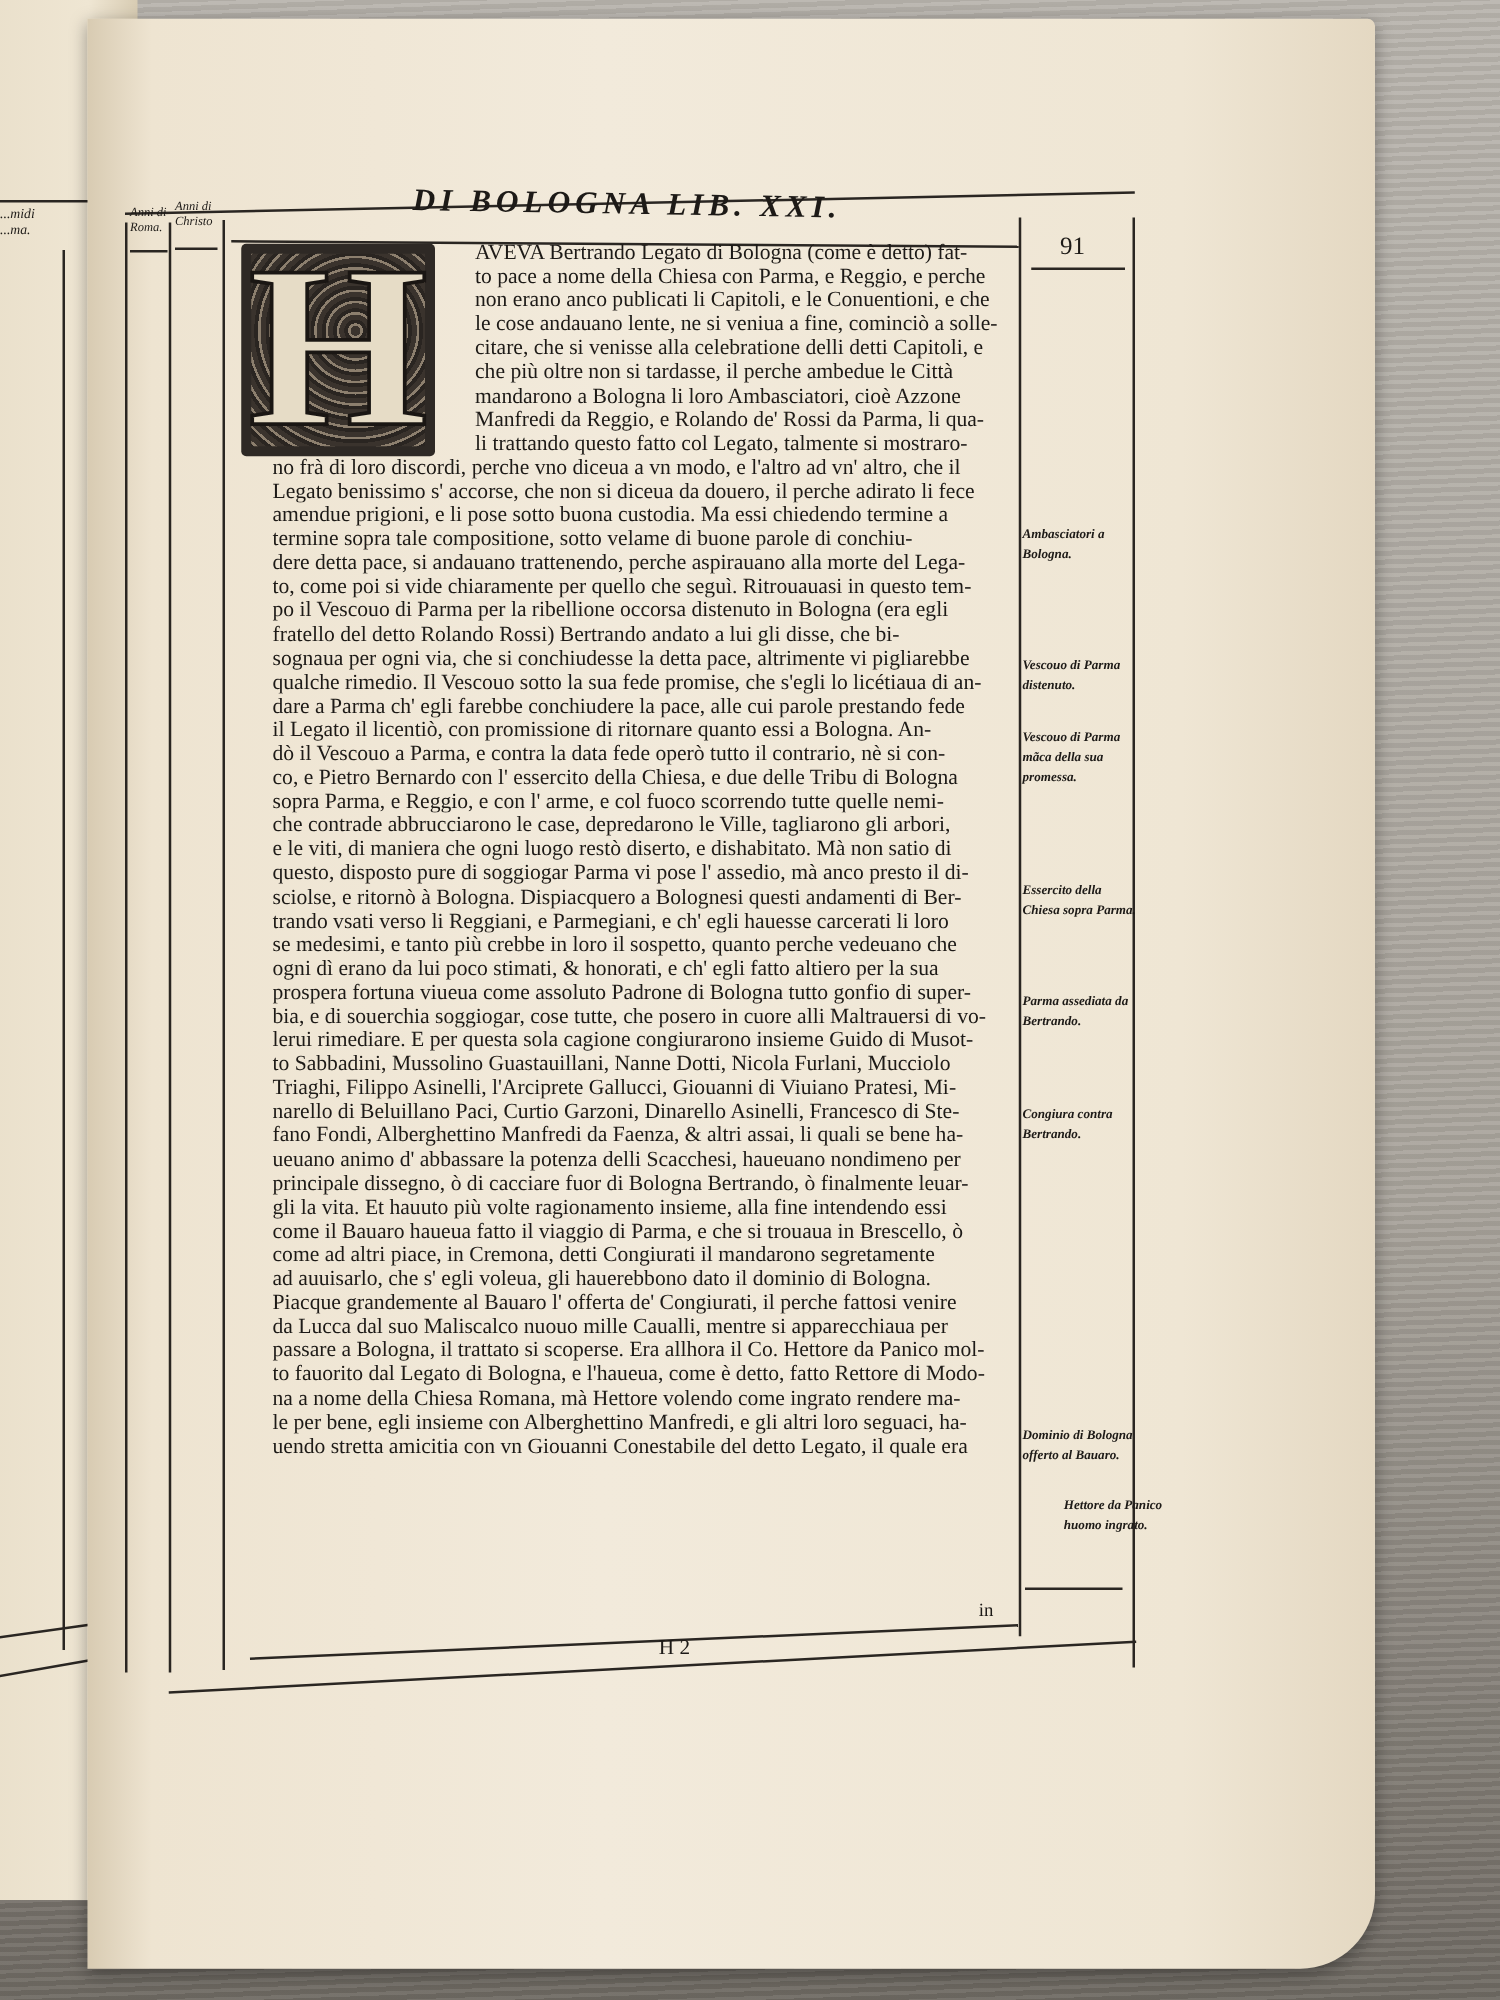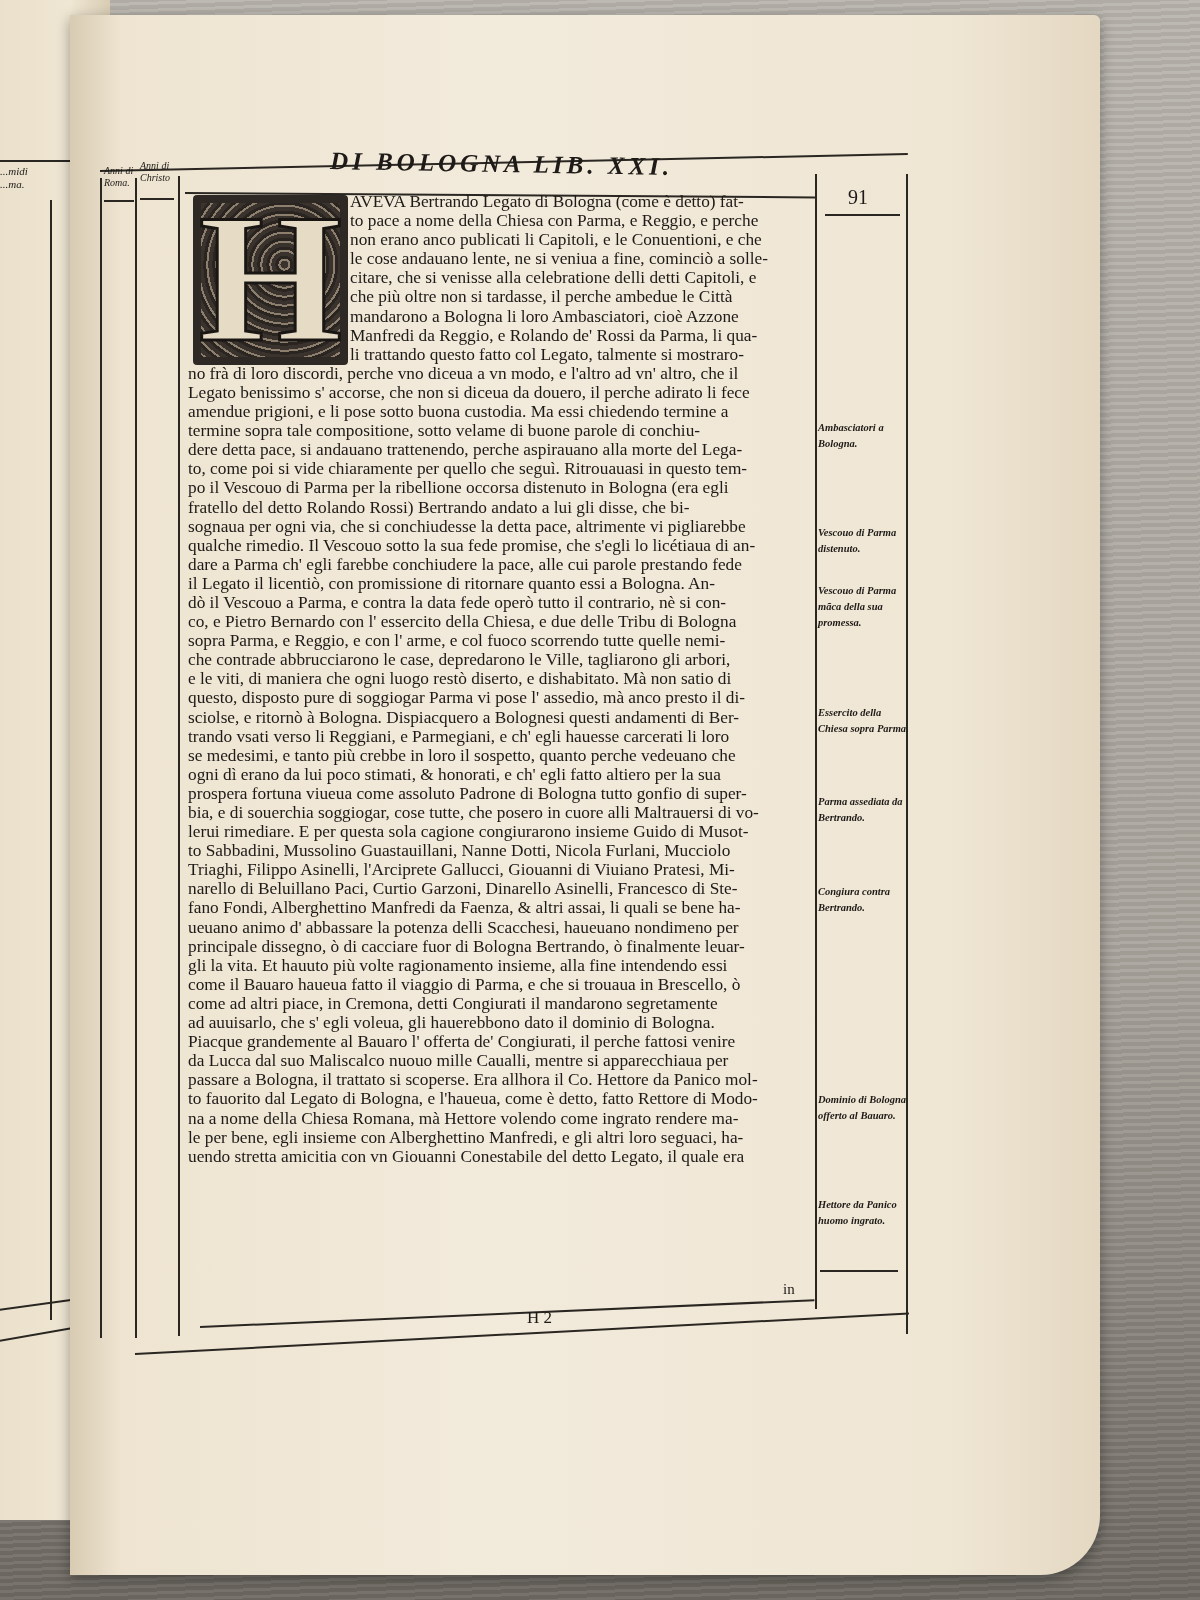--- a/index.html
+++ b/index.html
@@ -26,21 +26,21 @@
   .vline{position:absolute;background:#2a2622;width:2px;}
   .running-head{position:absolute;left:228px;top:10px;font-size:25px;font-style:italic;font-weight:bold;letter-spacing:4px;}
   .folio{position:absolute;left:750px;top:36px;font-size:20px;}
   .side-head{position:absolute;font-size:10px;font-style:italic;line-height:12px;}
   .dropcap{position:absolute;left:193px;top:195px;width:155px;height:170px;
     background:#2e2925;border-radius:4px;overflow:hidden;}
   .dropcap .bg{position:absolute;inset:8px;background:repeating-radial-gradient(circle at 60% 40%,#3a332d 0 4px,#8c7f6e 4px 6px,#2a2521 6px 9px);}
   .dropcap .letter{position:absolute;left:0;top:-10px;width:155px;text-align:center;font-size:185px;font-weight:bold;
     color:#e6dcc6;font-family:"Liberation Serif",serif;line-height:185px;-webkit-text-stroke:3px #1a1613;}
   .body-text{position:absolute;left:188px;top:192px;width:622px;font-size:17.3px;line-height:19.1px;}
-  .body-text .line{white-space:nowrap;overflow:hidden;text-align:justify;height:19.1px;}
+  .body-text .line{white-space:nowrap;overflow:hidden;text-align:justify;height:19.1px;margin-left:30px;}
   .body-text .line.indent{padding-left:162px;}
   .catchword{position:absolute;left:783px;top:1281px;font-size:15px;}
   .signature{position:absolute;left:527px;top:1308px;font-size:17px;}
   .margin-notes{position:absolute;left:818px;top:0;width:90px;}
   .note{position:absolute;left:0;width:92px;font-size:10.5px;font-style:italic;font-weight:bold;line-height:16px;}
 </style>
 </head>
 <body>
 
 <div class="table-bg"></div>
@@ -148,18 +148,18 @@
     <div class="line">uendo stretta amicitia con vn Giouanni Conestabile del detto Legato, il quale era</div>
   </div>
 
 <div class="margin-notes" id="margin-notes">
     <div class="note" style="top: 420px;">Ambasciatori a Bologna.</div>
     <div class="note" style="top: 505px; margin-top: 20px;">Vescouo di Parma distenuto.</div>
     <div class="note" style="top: 583px;">Vescouo di Parma mãca della sua promessa.</div>
     <div class="note" style="top: 705px;">Essercito della Chiesa sopra Parma.</div>
     <div class="note" style="top: 794px;">Parma assediata da Bertrando.</div>
     <div class="note" style="top: 884px;">Congiura contra Bertrando.</div>
-    <div class="note" style="top: 1092px;">Dominio di Bologna offerto al Bauaro.</div>
-    <div class="note" style="top: 1197px;">Hettore da Panico huomo ingrato.</div>
+    <div class="note" style="top: 1141px;">Dominio di Bologna offerto al Bauaro.</div>
+    <div class="note" style="top: 1197px; padding-left: 33px;">Hettore da Panico huomo ingrato.</div>
   </div>
 
 <div class="catchword">in</div>
 <div class="signature">H 2</div>
 
 </body></html>

